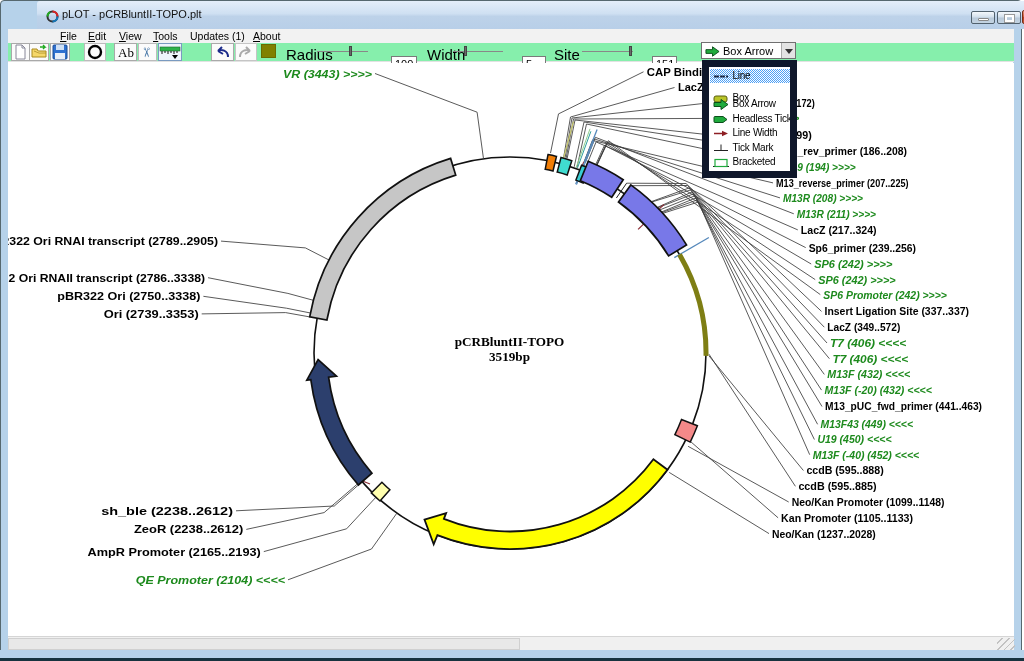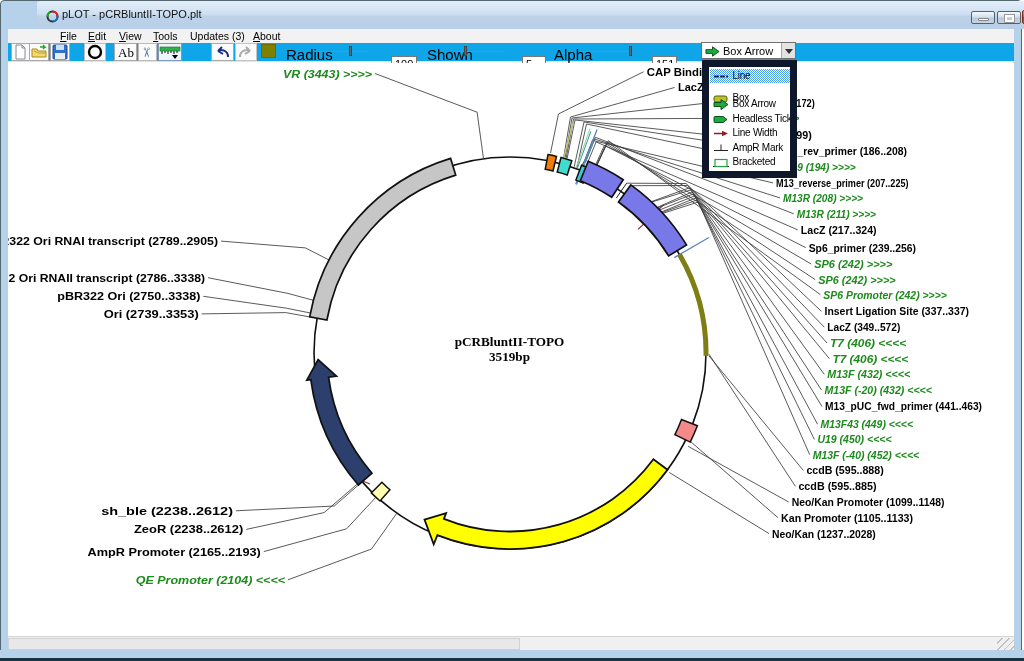--- a/index.html
+++ b/index.html
@@ -22,21 +22,21 @@
 #btn-close { left:985px; width:26px; top:9px; height:14px;
   background:linear-gradient(#e09780, #d05f3f 45%, #b83a1c 55%, #c55b36); border-color:#7a2c16;}
 #btn-min .glyph { position:absolute; left:6px; top:6px; width:11px; height:3px; background:#fff; border:1px solid #888; border-radius:1px;}
 #btn-max .glyph { position:absolute; left:7px; top:3px; width:9px; height:7px; border:2px solid #fff; outline:1px solid #999; background:transparent;}
 #btn-close .glyph { position:absolute; left:6px; top:1px; color:#fff; font-size:11px; font-weight:bold; text-shadow:0 0 1px #702; }
 
 #client { position:absolute; left:8px; top:29px; width:1005px; height:621px; background:#fff; }
 #menubar { position:absolute; left:0; top:0; width:1006px; height:14px; background:#f2f2f2; font-size:10.5px; color:#000; }
 .mi { position:absolute; top:0; line-height:14px;padding-left:44px; }
 u.alt { text-decoration:underline; }
-#toolbar { position:absolute; left:0; top:14px; width:1006px; height:19px; background:#0ea5e9; border-bottom:1px solid #e2e2e2;}
+#toolbar { position:absolute; left:0; top:14px; width:1006px; height:19px; background:#86efac; border-bottom:1px solid #e2e2e2;}
 .tbtn { position:absolute; top:0; height:18px; border:1px solid #a9a9a9; background:#fbfbfb; }
 label.tl { position:absolute; top:3px; font-size:15px; color:#000; }
 .groove { position:absolute; top:8px; height:1px; background:#888; }
 .thumb { position:absolute; top:3px; width:3px; height:10px; background:#6a6a6a; border:1px solid #444;}
 .tbox { position:absolute; top:1px; height:16px; border:1px solid #7a7a7a; background:#fff; font-size:11px; padding-left:3px; line-height:15px;margin-top:12px;}
 
 #canvas { position:absolute; left:0px; top:34px; width:1006px; height:573px; background:#fff; overflow:hidden;}
 
 #hscroll { position:absolute; left:0px; top:607px; width:1006px; height:14px; background:#f0f0f0; border-top:1px solid #d5d5d5;}
 #hthumb { position:absolute; left:0px; top:1px; width:512px; height:12px; background:#e8e8e8; border:1px solid #d0d0d0;}
@@ -78,21 +78,21 @@
   <div id="btn-close" class="capbtn">
         <div class="glyph">✖</div>
       </div>
  </div>
  <div id="client">
   <div id="menubar">
     <span class="mi" style="left:8px"><u class="alt">F</u>ile</span>
     <span class="mi" style="left:36px"><u class="alt">E</u>dit</span>
     <span class="mi" style="left:67px"><u class="alt">V</u>iew</span>
     <span class="mi" style="left:101px"><u class="alt">T</u>ools</span>
-    <span class="mi" style="left:138px">Updates (3)</span>
+    <span class="mi" style="left:138px">Updates (1)</span>
     <span class="mi" style="left:201px"><u class="alt">A</u>bout</span>
   </div>
   <div id="toolbar">
     <div class="tbtn" style="left:3px;width:19px;">
       <svg width="17" height="16" viewBox="0 0 17 16">
             <path d="M4 1 L10 1 L13 4 L13 15 L4 15 Z" fill="#fff" stroke="#889" stroke-width="1"></path>
             <path d="M10 1 L10 4 L13 4" fill="none" stroke="#889"></path>
           </svg></div>
     <div class="tbtn" style="left:21px;width:20px;">
       <svg width="18" height="16" viewBox="0 0 18 16">
@@ -128,25 +128,25 @@
           </svg></div>
     <div class="tbtn" style="left:227px;width:22px;border-color:#c5c5c5;">
       <svg width="20" height="16" viewBox="0 0 20 16">
             <path d="M4 13 C4 6 11 5 14 7 M14 7 L10 3 M14 7 L9 10" stroke="#aaa" stroke-width="2" fill="none"></path>
           </svg></div>
     <div style="position:absolute;left:253px;top:1px;width:15px;height:14px;background:#808000;border:1px solid #6a6a00;"></div>
     <label class="tl" style="left:278px;">Radius</label>
     <div class="groove" style="left:309px;width:51px;"></div>
     <div class="thumb" style="left:341px;"></div>
     <div class="tbox" style="left:383px;width:26px;">100</div>
-    <label class="tl" style="left:419px;">Shown</label>
+    <label class="tl" style="left:419px;">Width</label>
     <div class="groove" style="left:445px;width:50px;"></div>
     <div class="thumb" style="left:456px;"></div>
     <div class="tbox" style="left:514px;width:24px;">5</div>
-    <label class="tl" style="left:546px;">Alpha</label>
+    <label class="tl" style="left:546px;">Site</label>
     <div class="groove" style="left:574px;width:51px;"></div>
     <div class="thumb" style="left:621px;"></div>
     <div class="tbox" style="left:644px;width:25px;">151</div>
   </div>
   <div id="canvas"><svg id="map" width="1005" height="573" viewBox="8 63 1005 573">
 <circle cx="510.0" cy="353.0" r="196.0" fill="none" stroke="#111" stroke-width="1.6"></circle>
 <polyline points="550.5,153.1 558.5,113.9 643.5,71.8" fill="none" stroke="#3c3c3c" stroke-width="0.85"></polyline>
 <polyline points="563.7,157.2 570.5,117.0 674.5,87.5" fill="none" stroke="#3c3c3c" stroke-width="0.85"></polyline>
 <polyline points="565.1,157.6 572.0,118.0 705.0,103.3" fill="none" stroke="#3c3c3c" stroke-width="0.85"></polyline>
 <polyline points="566.2,157.9 573.5,119.0 733.0,118.3" fill="none" stroke="#3c3c3c" stroke-width="0.85"></polyline>
@@ -291,21 +291,21 @@
         <svg width="16" height="11" viewBox="0 0 16 11">
           <path d="M1 4.8 L9 4.8 L9 2.8 L15 5.5 L9 8.2 L9 6.2 L1 6.2 Z" fill="#8e1f24"></path>
         </svg>
         <span>Line Width</span>
       </div>
 <div class="drow" style="top:73.8px">
         <svg width="16" height="11" viewBox="0 0 16 11">
           <line x1="1" y1="7.5" x2="15" y2="7.5" stroke="#222" stroke-width="1"></line>
           <line x1="8" y1="1.5" x2="8" y2="7.5" stroke="#222" stroke-width="1"></line>
         </svg>
-        <span>AmpR Mark</span>
+        <span>Tick Mark</span>
       </div>
 <div class="drow" style="top:88.2px">
         <svg width="16" height="11" viewBox="0 0 16 11">
           <line x1="0" y1="9.5" x2="16" y2="9.5" stroke="#222" stroke-width="1"></line>
           <rect x="2" y="2.5" width="12" height="7" fill="#fff" stroke="#1faa3c" stroke-width="1.2"></rect>
         </svg>
         <span>Bracketed</span>
       </div>
 <div class="drow" style="top:102.6px">
         <svg width="16" height="11" viewBox="0 0 16 11">

